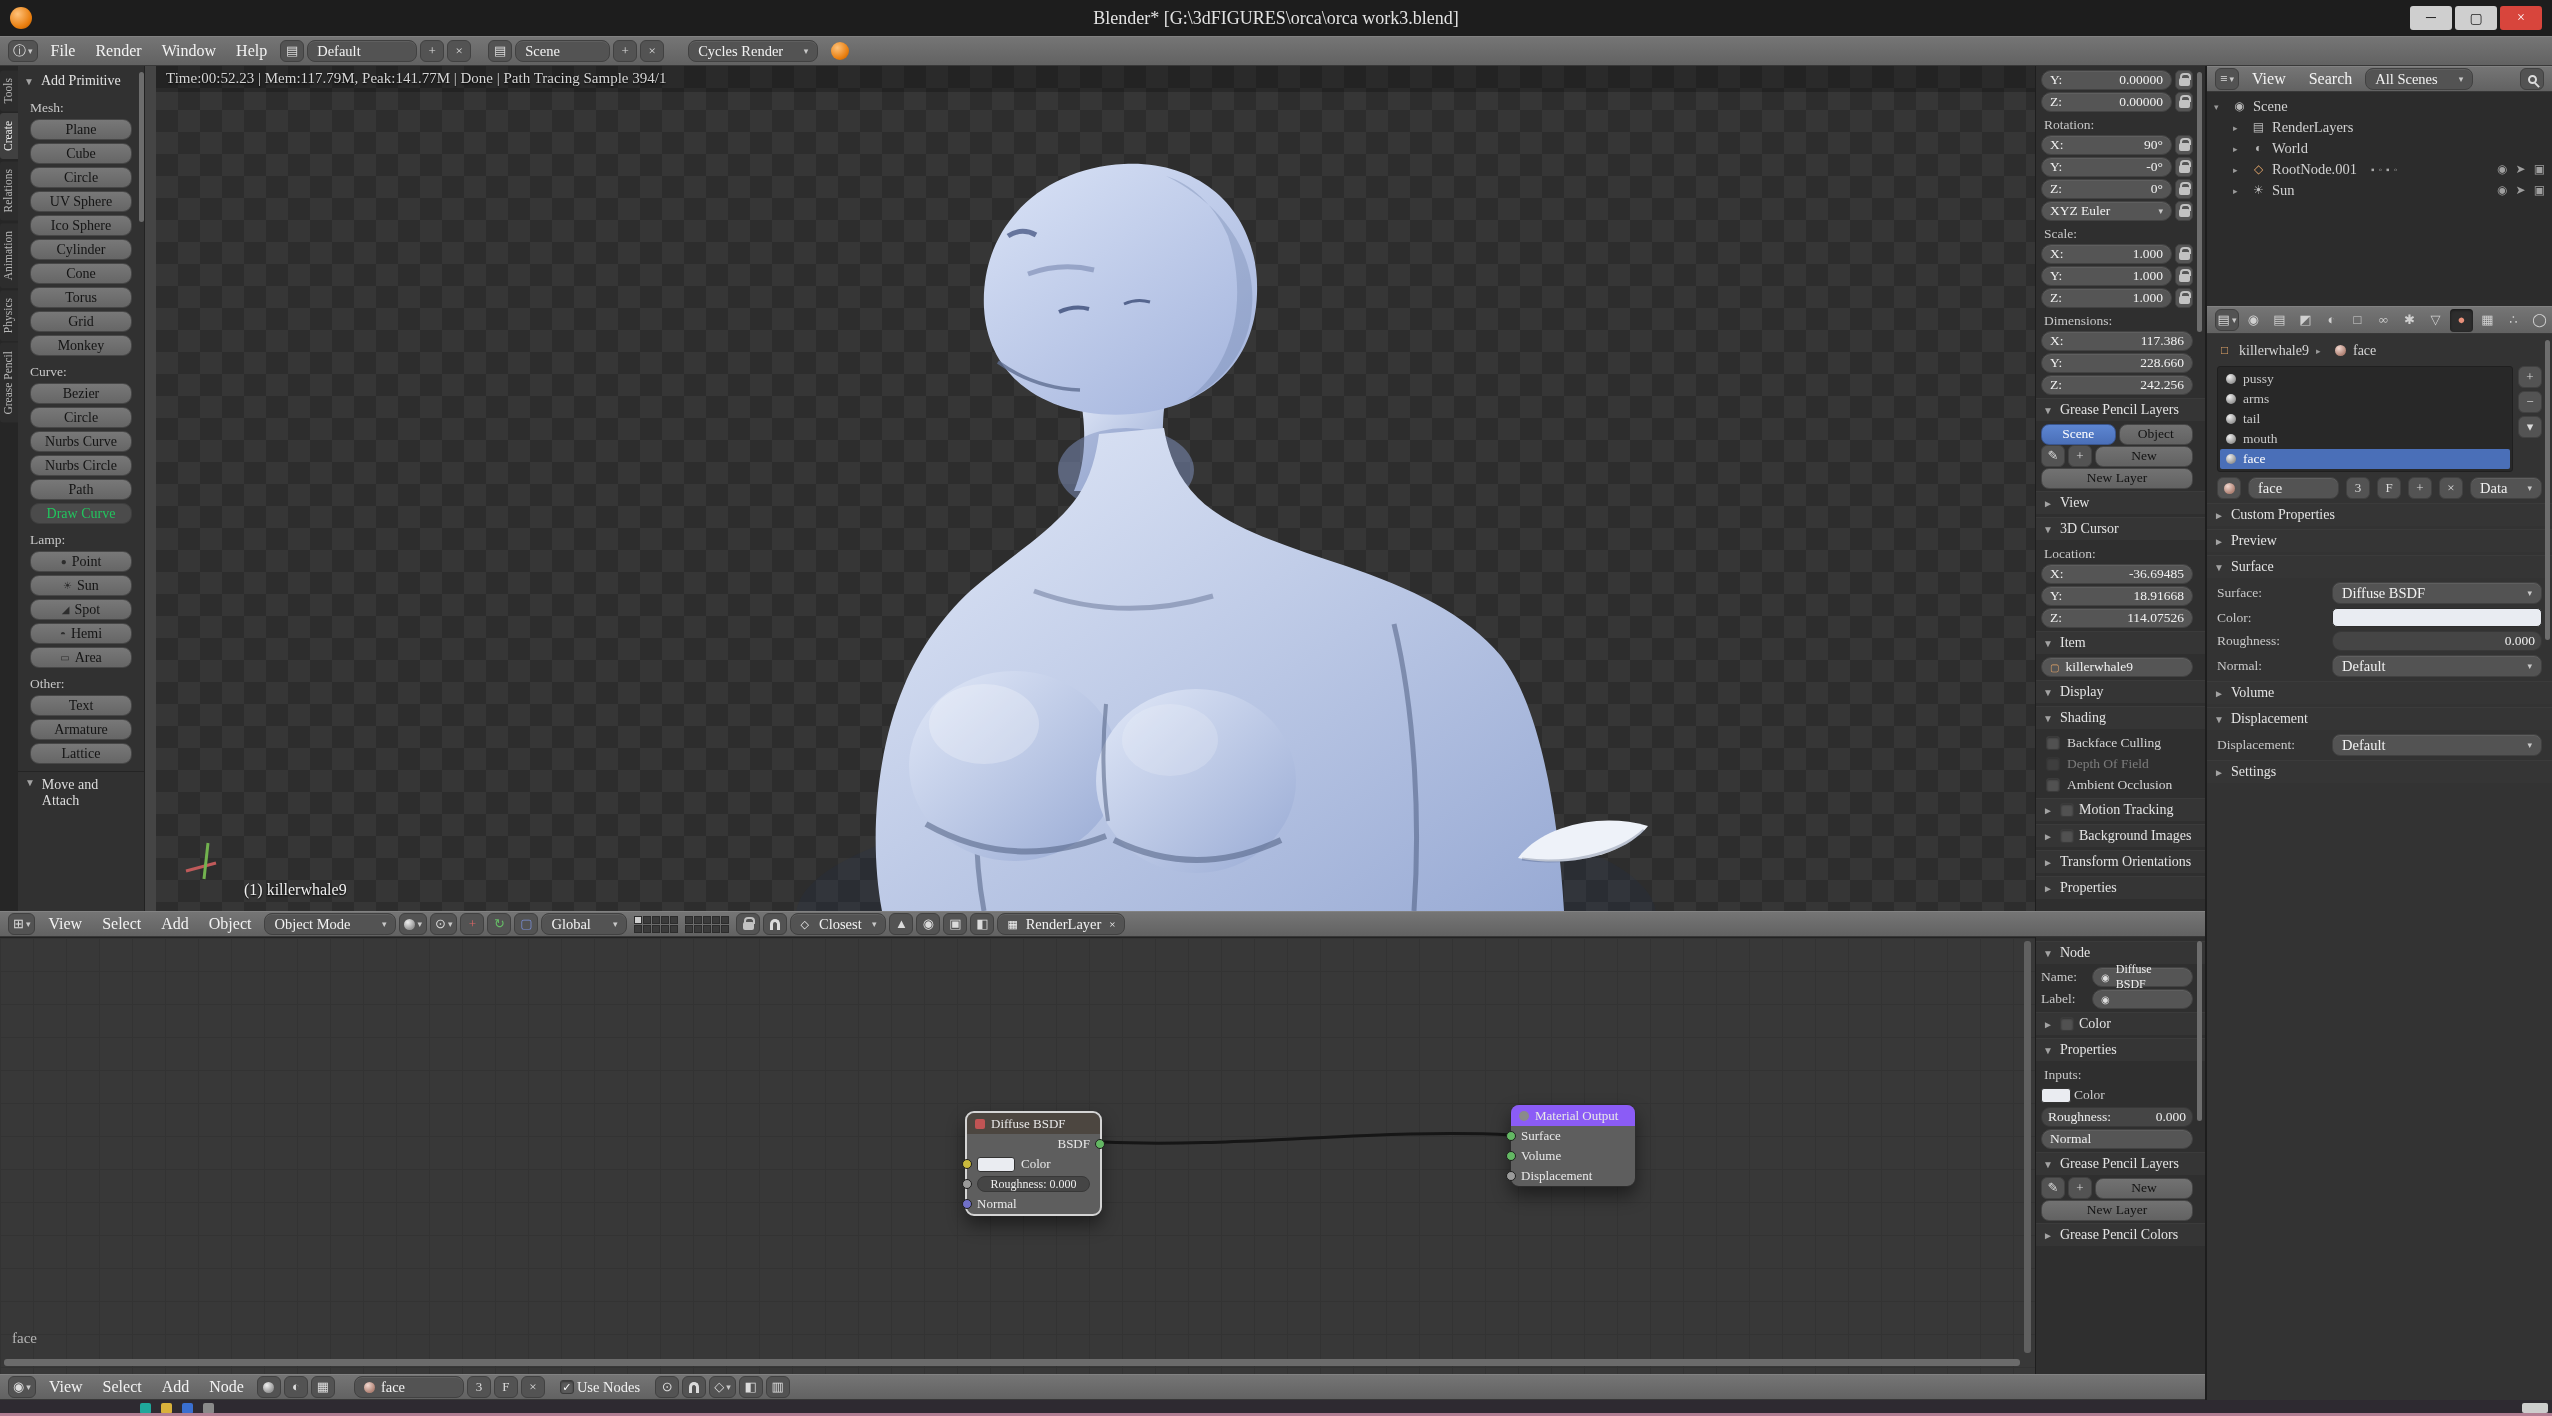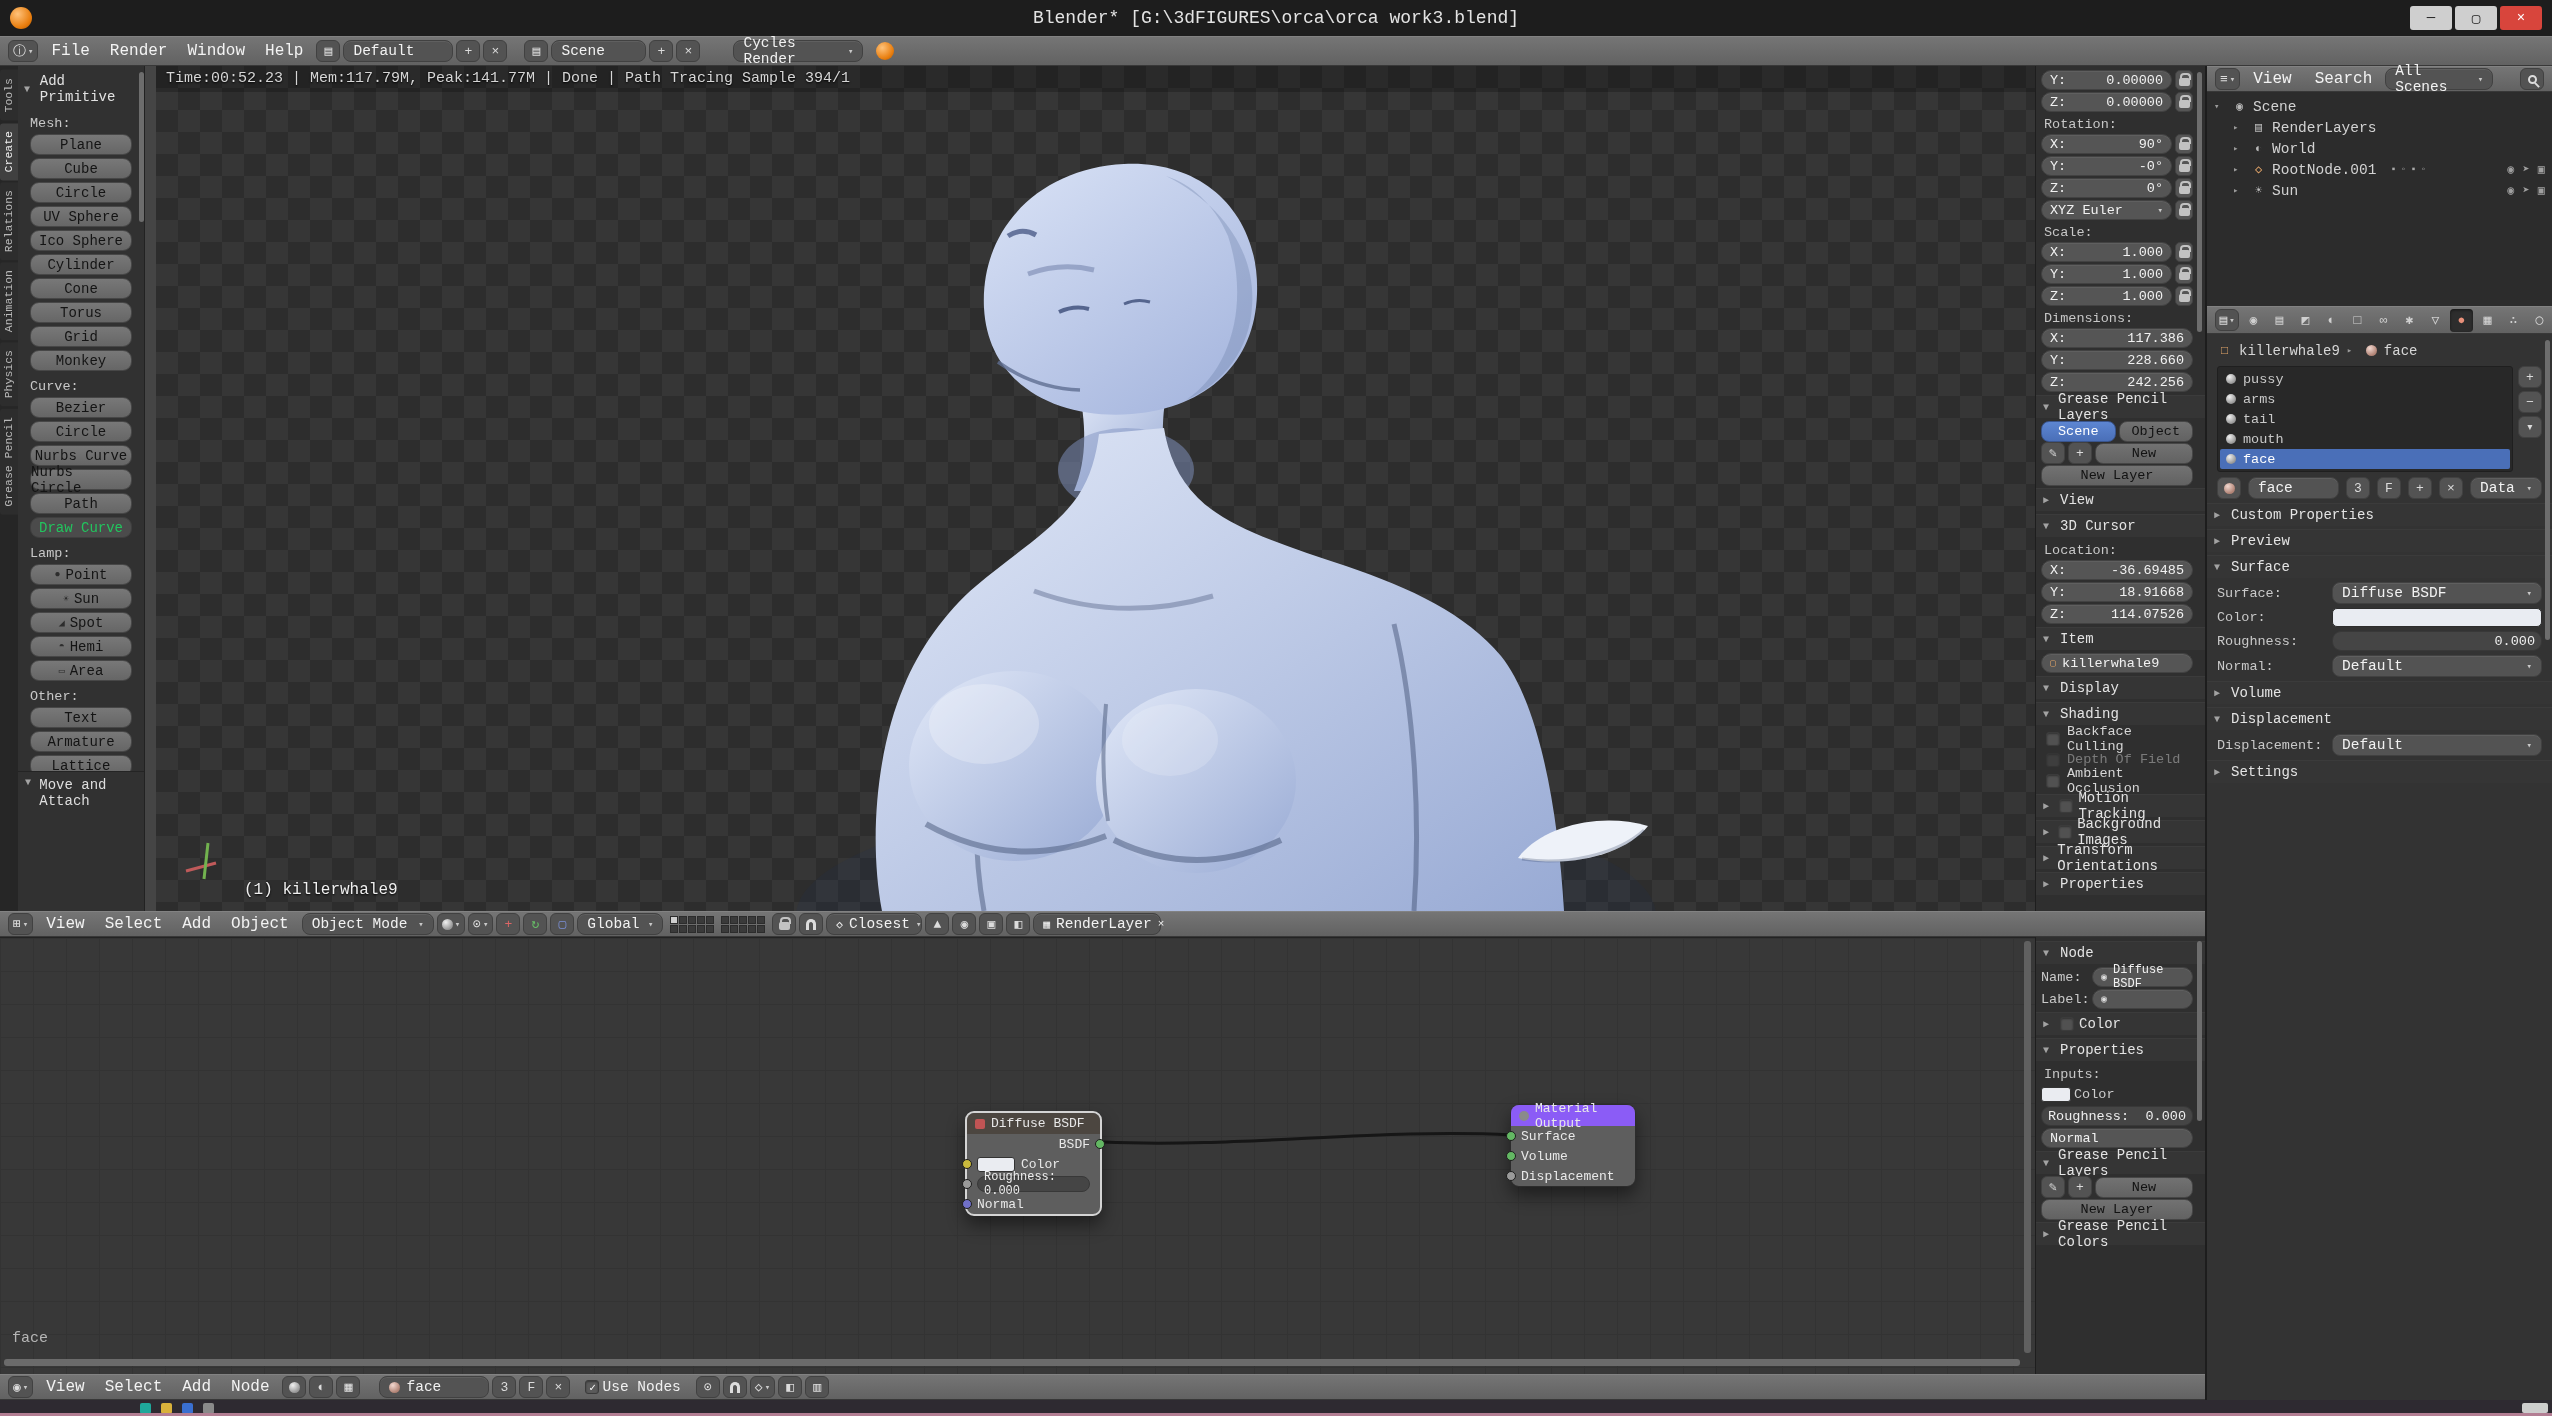--- a/index.html
+++ b/index.html
@@ -1,17 +1,17 @@
 <!DOCTYPE html>
 <html><head>
 <meta charset="utf-8">
 <style>
 *{margin:0;padding:0;box-sizing:border-box}
 body{background:#000}
-.screen{position:relative;width:2552px;height:1416px;background:#454545;font-family:Liberation Mono, monospace;overflow:hidden;color:#ddd}
+.screen{position:relative;width:2552px;height:1416px;background:#454545;font-family:Liberation Serif, serif;overflow:hidden;color:#ddd}
 .abs{position:absolute}
 
 .hbar{background:linear-gradient(#757575,#626262);border-top:1px solid #828282;border-bottom:1px solid #383838;display:flex;align-items:center;gap:3px;padding:0 8px;color:#f1f1f1}
 .menu{padding:0 10px;font-size:16px;color:#f3f3f3;line-height:1}
 .menus{display:flex;align-items:center}
 .fld{background:#535353;border:1px solid #414141;border-radius:8px;height:22px;display:inline-flex;align-items:center;gap:6px;padding:0 9px;font-size:14.5px;color:#f2f2f2;box-shadow:inset 0 1px 0 rgba(255,255,255,.07)}
 .fld.spread{justify-content:space-between}
 .ibtn{min-width:24px;height:22px;background:#535353;border:1px solid #414141;border-radius:6px;display:inline-flex;align-items:center;justify-content:center;font-size:13px;color:#dcdcdc;gap:2px;padding:0 4px}
 .caret{font-size:9px;color:#c9c9c9}
 .arrow{font-size:10px;color:#a3a3a3;width:12px;display:inline-block}
@@ -20,21 +20,21 @@
 #titlebar{left:0;top:0;width:2552px;height:36px;background:#1d1d1d;display:flex;align-items:center;padding:0 10px}
 .title-text{position:absolute;left:0;right:0;text-align:center;font-size:18px;color:#e3e3e3}
 .winbtns{margin-left:auto;display:flex;gap:3px;z-index:2}
 .winbtn{width:42px;height:24px;display:flex;align-items:center;justify-content:center;background:#cfcfcf;color:#222;font-size:14px;border-radius:3px}
 .winbtn.close{background:#d8453c;color:#fff}
 .blender-logo{width:22px;height:22px;border-radius:50%;background:radial-gradient(circle at 35% 32%,#ffc27a,#e87d0d 65%,#a85400);z-index:2;flex:none}
 .blender-logo.small{width:18px;height:18px}
 
 #infobar{left:0;top:36px;width:2552px;height:30px}
 .w110{width:110px}.w95{width:95px}
-.gap30{margin-left:30px}
+.gap30{margin-left:21px}
 
 #tabs{left:0;top:66px;width:18px;height:845px;background:#262626;display:flex;flex-direction:column;gap:2px;padding-top:4px}
 .vtab{writing-mode:vertical-rl;transform:rotate(180deg);font-size:11.5px;color:#b9b9b9;padding:8px 2px;background:#2d2d2d;border-radius:0 3px 3px 0;text-align:center}
 #tabs .vtab:nth-child(2){background:#404040;color:#efefef}
 
 #toolshelf{left:18px;top:66px;width:127px;height:845px;background:#313131;border-right:1px solid #222;padding-top:4px}
 .shelf-hdr{display:flex;align-items:center;gap:5px;color:#e2e2e2;font-size:14px;padding:3px 6px 6px}
 .sec-label{color:#c8c8c8;font-size:13.5px;padding:5px 12px 3px}
 .tool-btn{height:21px;margin:0 12px 3px;background:linear-gradient(#787878,#666);border:1px solid #474747;border-radius:9px;color:#141414;font-size:14px;display:flex;align-items:center;justify-content:center;gap:5px}
 #curve-buttons .tool-btn:nth-child(6){background:#4b4b4b;border-color:#3e3e3e;color:#22c55e}

